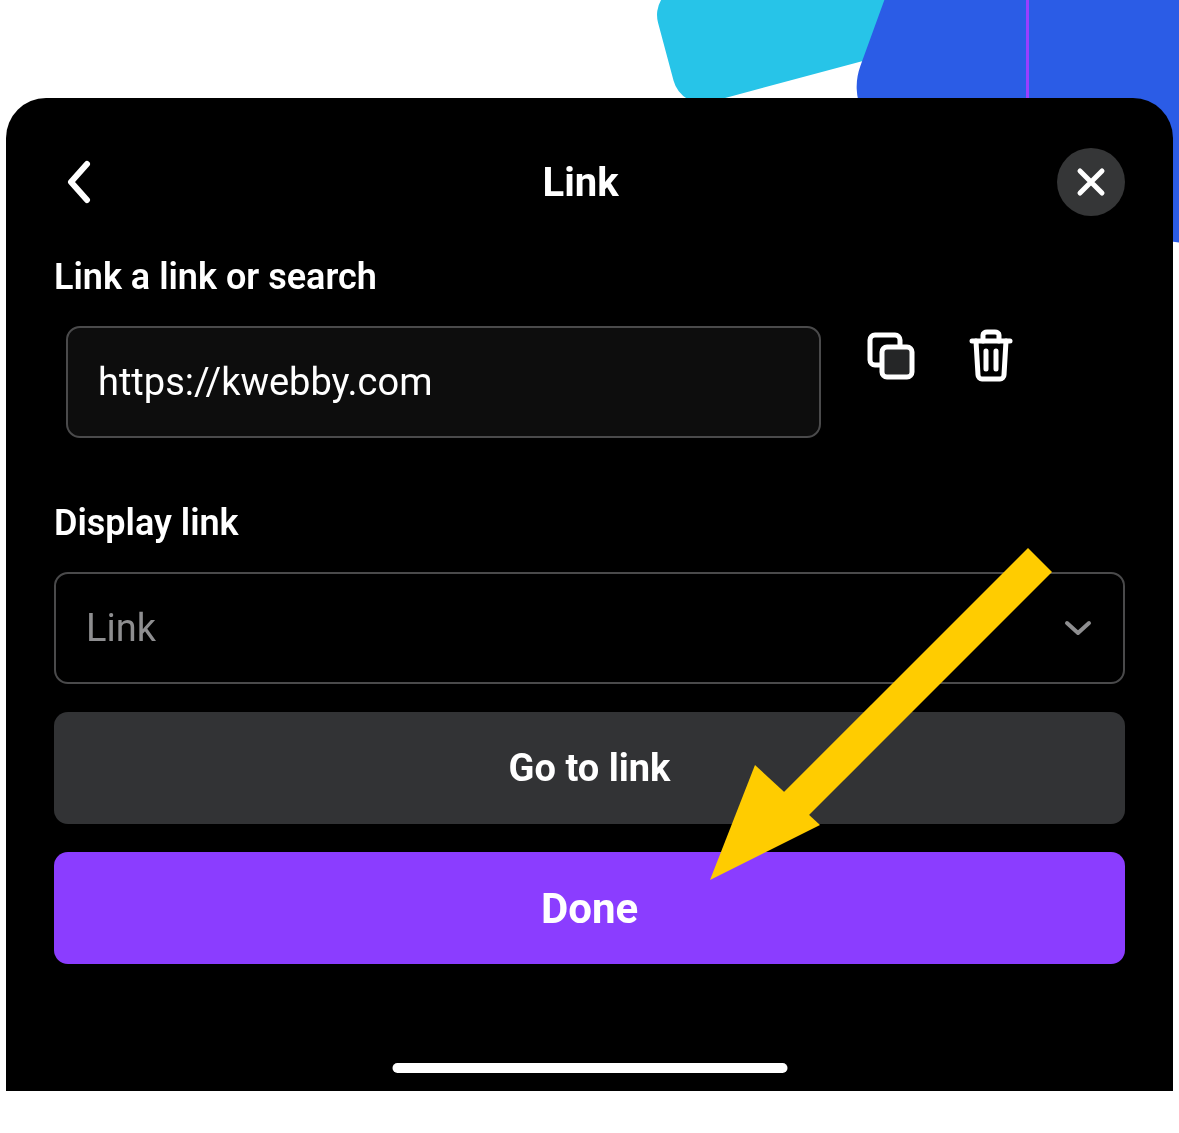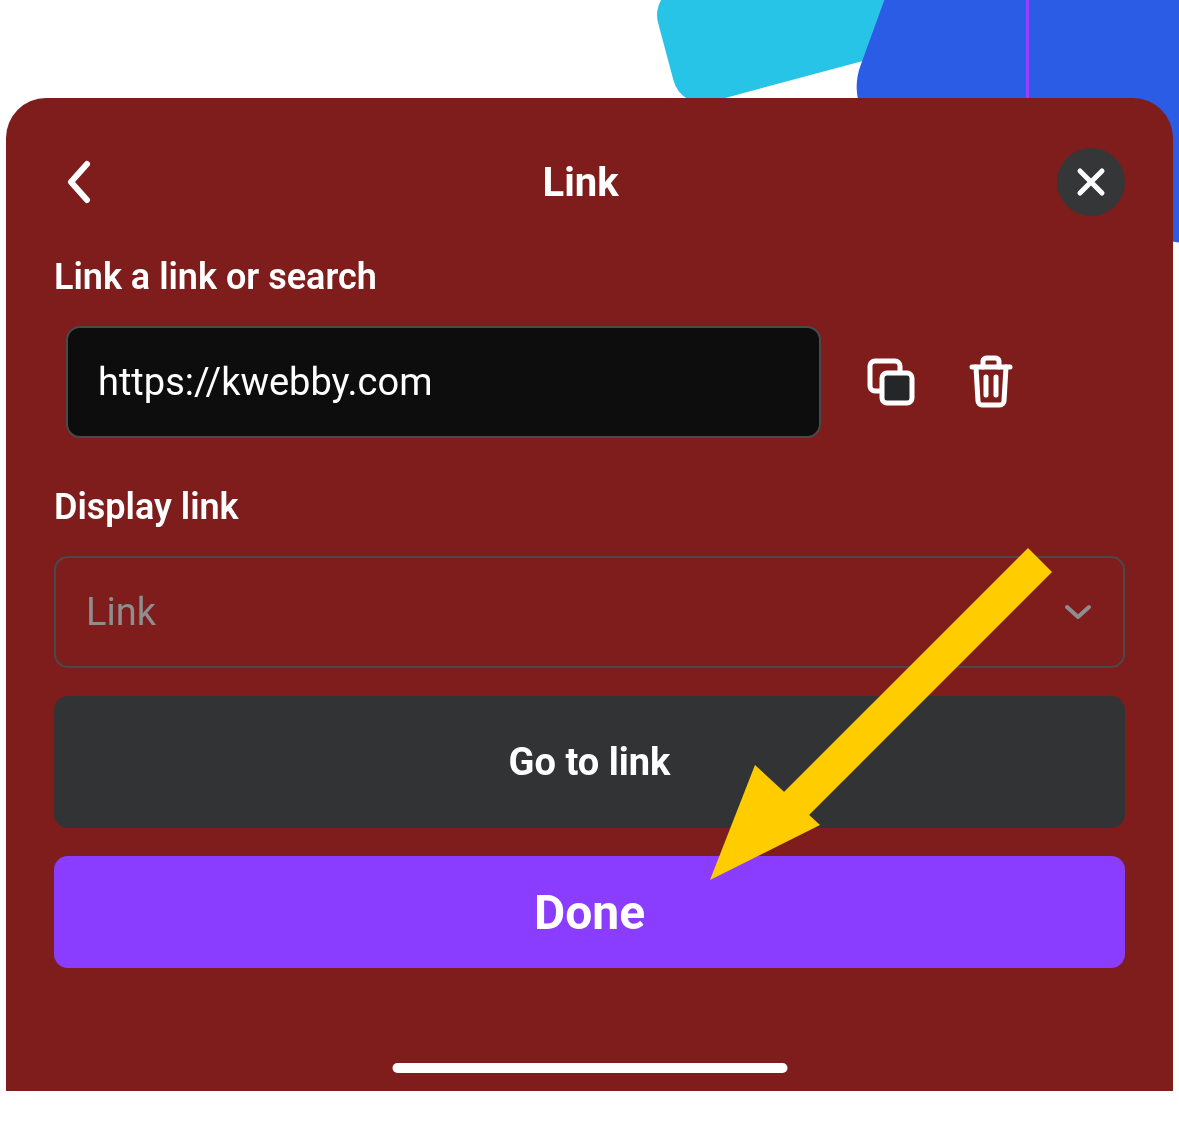--- a/index.html
+++ b/index.html
@@ -42,21 +42,21 @@
       width: 3px;
       height: 160px;
       background: #9B3EFF;
     }
     .panel {
       position: absolute;
       top: 98px;
       left: 6px;
       right: 6px;
       bottom: 42px;
-      background: #7f1d1d;
+      background: #000000;
       border-radius: 40px 40px 0 0;
       padding: 0;
     }
     .panel-header {
       display: flex;
       align-items: center;
       justify-content: space-between;
       padding: 50px 48px 40px 48px;
     }
     .back-btn {
@@ -86,23 +86,22 @@
       padding: 0 48px;
     }
     .field-label {
       color: #ffffff;
       font-size: 36px;
       font-weight: 600;
       margin-bottom: 28px;
     }
     .input-row {
       display: flex;
-      align-items: center;
       gap: 40px;
-      margin-bottom: 48px;
+      margin-bottom: 64px;
       padding-left: 12px;
     }
     .link-input {
       flex: 1;
       max-width: 755px;
       height: 112px;
       background: #0d0d0d;
       border: 2px solid #4a4a4b;
       border-radius: 14px;
       color: #ffffff;
@@ -130,39 +129,39 @@
       padding: 0 30px;
       cursor: pointer;
       margin-bottom: 28px;
     }
     .select-value {
       color: #8e8e90;
       font-size: 38px;
     }
     .go-link-btn {
       width: 100%;
-      height: 132px;
+      height: 112px;
       background: #323335;
       border: none;
       border-radius: 14px;
       color: #ffffff;
       font-size: 38px;
       font-weight: 700;
       cursor: pointer;
       margin-bottom: 28px;
       font-family: inherit;
     }
     .done-btn {
       width: 100%;
       height: 112px;
       background: #8B3DFF;
       border: none;
       border-radius: 14px;
       color: #ffffff;
-      font-size: 48px;
+      font-size: 42px;
       font-weight: 700;
       cursor: pointer;
       font-family: inherit;
     }
     .home-indicator {
       position: absolute;
       bottom: 18px;
       left: 50%;
       transform: translateX(-50%);
       width: 395px;

